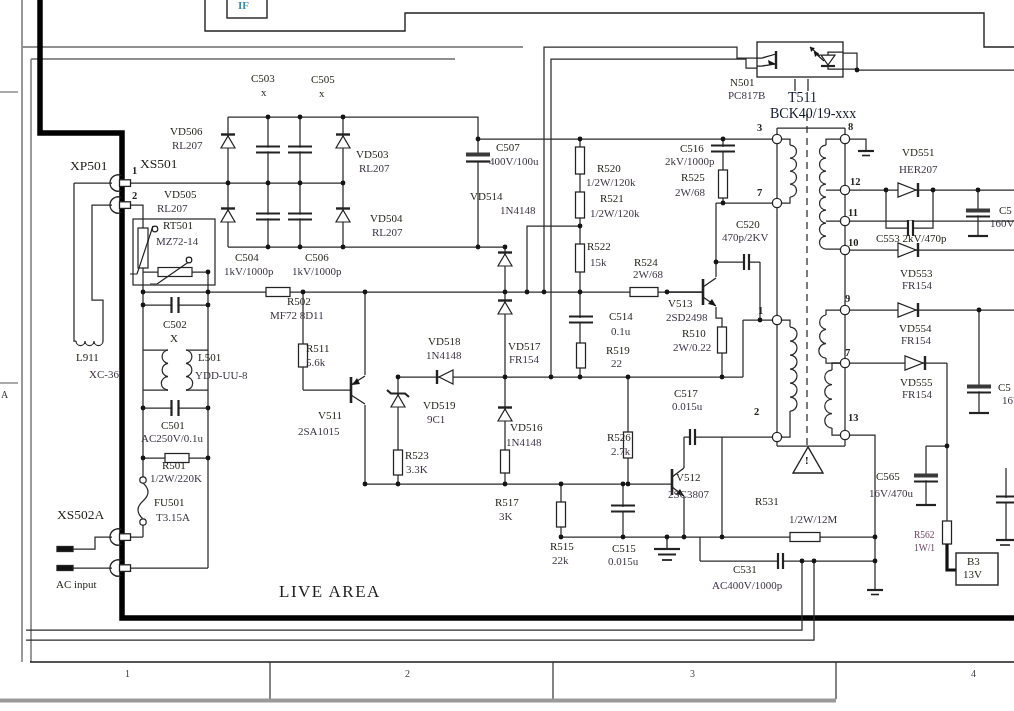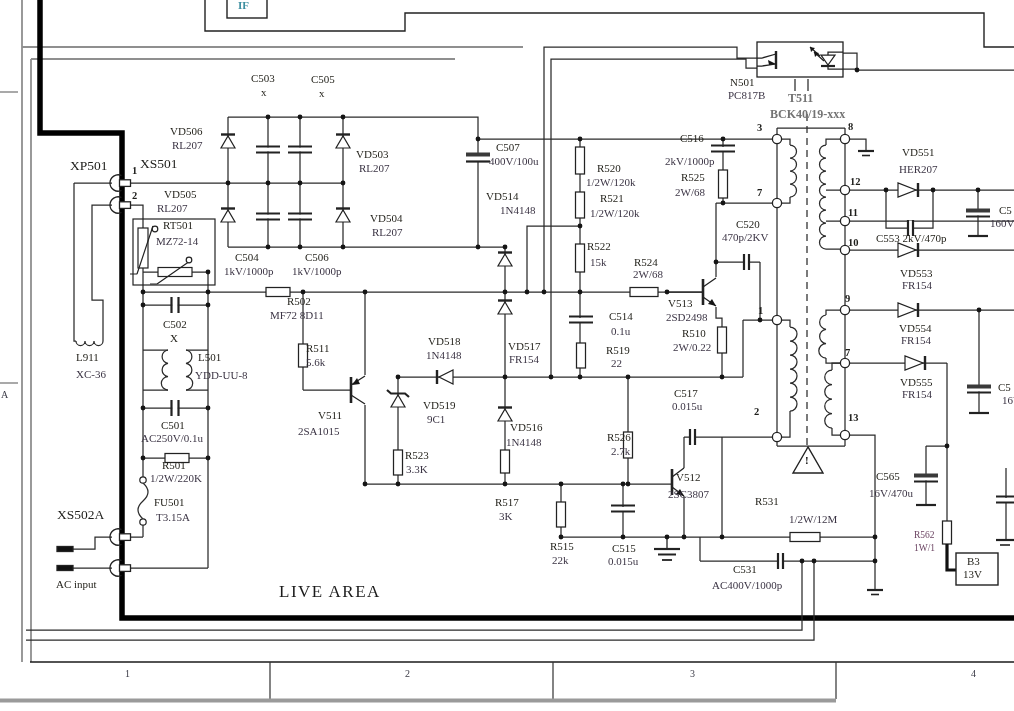--- a/index.html
+++ b/index.html
@@ -2,21 +2,21 @@
 <html><head>
 <meta charset="utf-8">
 <style>
   html,body{margin:0;padding:0}
   body{width:1014px;height:711px;position:relative;background:#fff;
        font-family:"Liberation Serif","DejaVu Serif",serif;overflow:hidden}
   .lb{position:absolute;font-size:11px;line-height:11px;color:#26251e;white-space:nowrap}
   .vv{color:#3c3545}
   .big{font-size:13.5px;line-height:13px;color:#1d1d1a}
   .pinlb{font-size:10.5px;line-height:10px;font-weight:bold;color:#1d1d1a}
-  .tb{font-size:12px;line-height:12px;font-weight:bold;color:#737373}
+  .tb{font-size:14px;line-height:12px;font-weight:normal;color:#0f172a}
   .ftr{font-size:10px;line-height:10px;color:#3a3a46}
   .tiny{font-size:9.5px;line-height:9px;color:#6b4462}
   .live{font-size:17px;line-height:14px;letter-spacing:1.5px;color:#1b1b1b}
   .ifx{font-size:11px;line-height:11px;color:#3d8fa0;font-weight:bold}
   .wn{font-size:11px;line-height:11px;font-weight:bold;color:#111}
   svg{position:absolute;left:0;top:0}
 </style>
 </head>
 <body>
 
@@ -343,21 +343,21 @@
 <div class="lb vv" style="left:224px;top:266px">1kV/1000p</div>
 <div class="lb" style="left:305px;top:252px">C506</div>
 <div class="lb vv" style="left:292px;top:266px">1kV/1000p</div>
 <div class="lb" style="left:163px;top:220px">RT501</div>
 <div class="lb vv" style="left:156px;top:236px">MZ72-14</div>
 <div class="lb" style="left:287px;top:296px">R502</div>
 <div class="lb vv" style="left:270px;top:310px">MF72 8D11</div>
 <div class="lb" style="left:163px;top:319px">C502</div>
 <div class="lb" style="left:170px;top:333px">X</div>
 <div class="lb" style="left:76px;top:352px">L911</div>
-<div class="lb vv" style="left:76px;top:369px">XC-36</div>
+<div class="lb vv" style="left:89px;top:369px">XC-36</div>
 <div class="lb" style="left:198px;top:352px">L501</div>
 <div class="lb vv" style="left:195px;top:370px">YDD-UU-8</div>
 <div class="lb" style="left:161px;top:420px">C501</div>
 <div class="lb vv" style="left:141px;top:433px">AC250V/0.1u</div>
 <div class="lb" style="left:162px;top:460px">R501</div>
 <div class="lb vv" style="left:150px;top:473px">1/2W/220K</div>
 <div class="lb" style="left:154px;top:497px">FU501</div>
 <div class="lb vv" style="left:156px;top:512px">T3.15A</div>
 <div class="lb big" style="left:57px;top:508px">XS502A</div>
 <div class="lb" style="left:56px;top:579px">AC input</div>
@@ -378,37 +378,37 @@
 <div class="lb" style="left:510px;top:422px">VD516</div>
 <div class="lb vv" style="left:506px;top:437px">1N4148</div>
 <div class="lb" style="left:495px;top:497px">R517</div>
 <div class="lb vv" style="left:499px;top:511px">3K</div>
 <div class="lb" style="left:550px;top:541px">R515</div>
 <div class="lb vv" style="left:552px;top:555px">22k</div>
 <div class="lb" style="left:612px;top:543px">C515</div>
 <div class="lb vv" style="left:608px;top:556px">0.015u</div>
 <div class="lb" style="left:496px;top:142px">C507</div>
 <div class="lb vv" style="left:489px;top:156px">400V/100u</div>
-<div class="lb" style="left:486px;top:191px">VD514</div>
+<div class="lb" style="left:470px;top:191px">VD514</div>
 <div class="lb vv" style="left:500px;top:205px">1N4148</div>
 <div class="lb" style="left:597px;top:163px">R520</div>
 <div class="lb vv" style="left:586px;top:177px">1/2W/120k</div>
 <div class="lb" style="left:600px;top:193px">R521</div>
 <div class="lb vv" style="left:590px;top:208px">1/2W/120k</div>
 <div class="lb" style="left:587px;top:241px">R522</div>
 <div class="lb vv" style="left:590px;top:257px">15k</div>
 <div class="lb" style="left:634px;top:257px">R524</div>
 <div class="lb vv" style="left:633px;top:269px">2W/68</div>
 <div class="lb" style="left:609px;top:311px">C514</div>
 <div class="lb vv" style="left:611px;top:326px">0.1u</div>
 <div class="lb" style="left:606px;top:345px">R519</div>
 <div class="lb vv" style="left:611px;top:358px">22</div>
 <div class="lb" style="left:607px;top:432px">R526</div>
 <div class="lb vv" style="left:611px;top:446px">2.7k</div>
-<div class="lb" style="left:680px;top:133px">C516</div>
+<div class="lb" style="left:680px;top:143px">C516</div>
 <div class="lb vv" style="left:665px;top:156px">2kV/1000p</div>
 <div class="lb" style="left:681px;top:172px">R525</div>
 <div class="lb vv" style="left:675px;top:187px">2W/68</div>
 <div class="lb" style="left:736px;top:219px">C520</div>
 <div class="lb vv" style="left:722px;top:232px">470p/2KV</div>
 <div class="lb" style="left:668px;top:298px">V513</div>
 <div class="lb vv" style="left:666px;top:312px">2SD2498</div>
 <div class="lb" style="left:682px;top:328px">R510</div>
 <div class="lb vv" style="left:673px;top:342px">2W/0.22</div>
 <div class="lb" style="left:674px;top:388px">C517</div>

